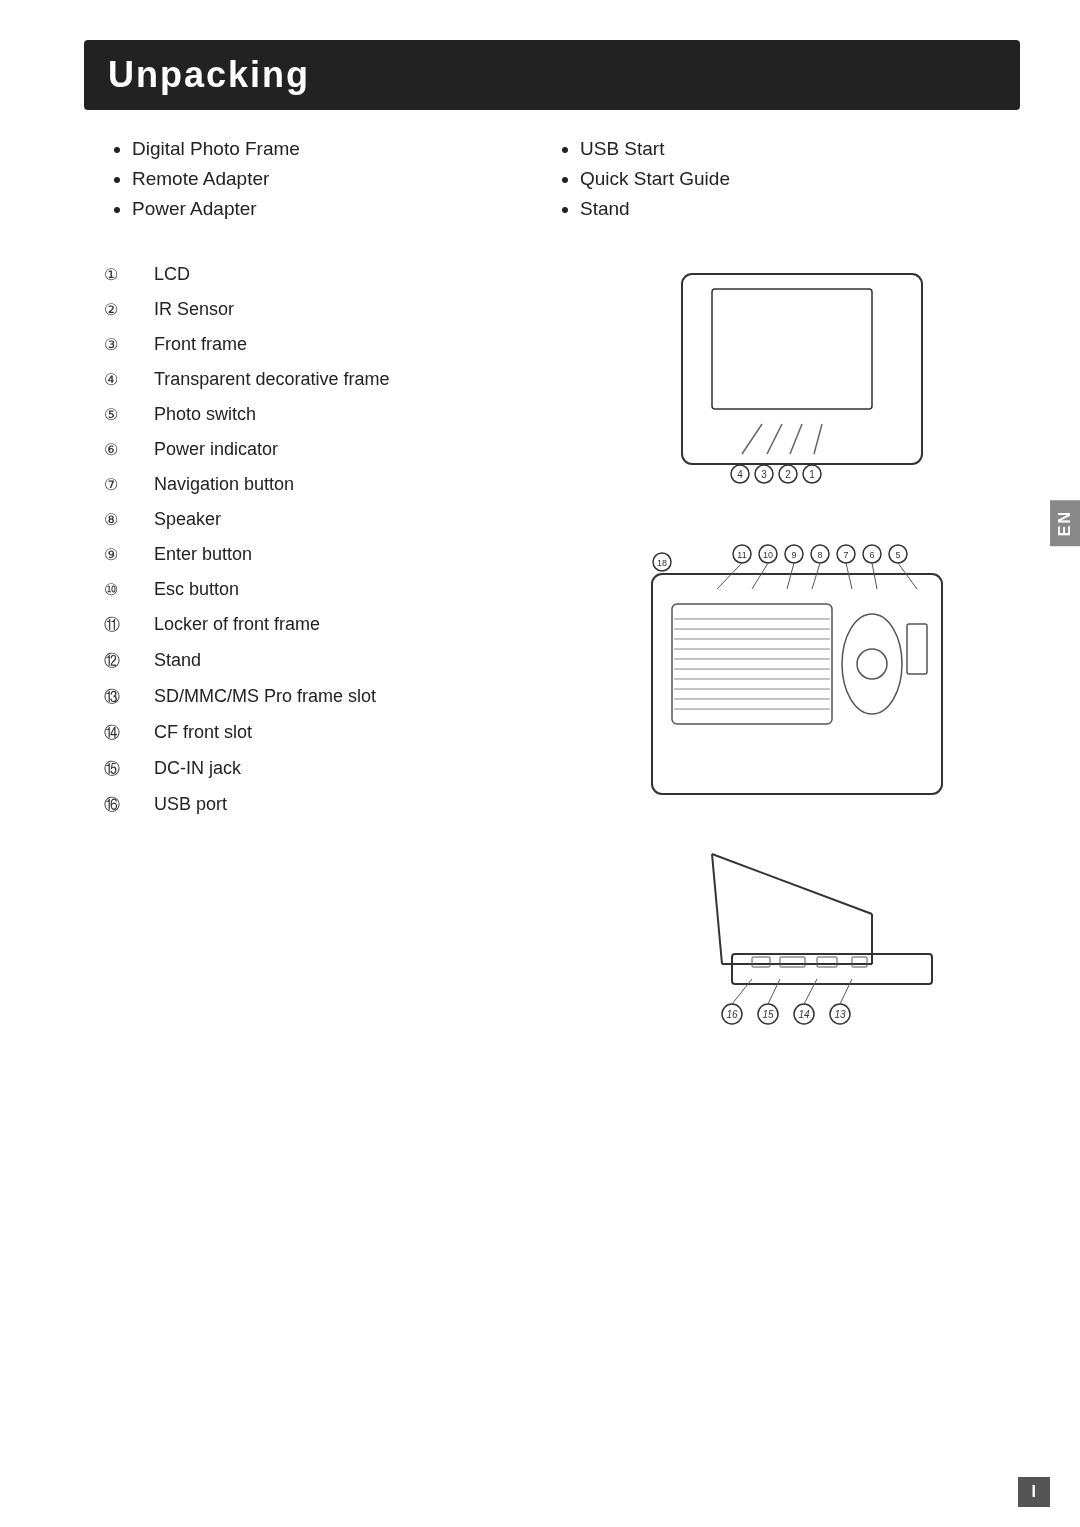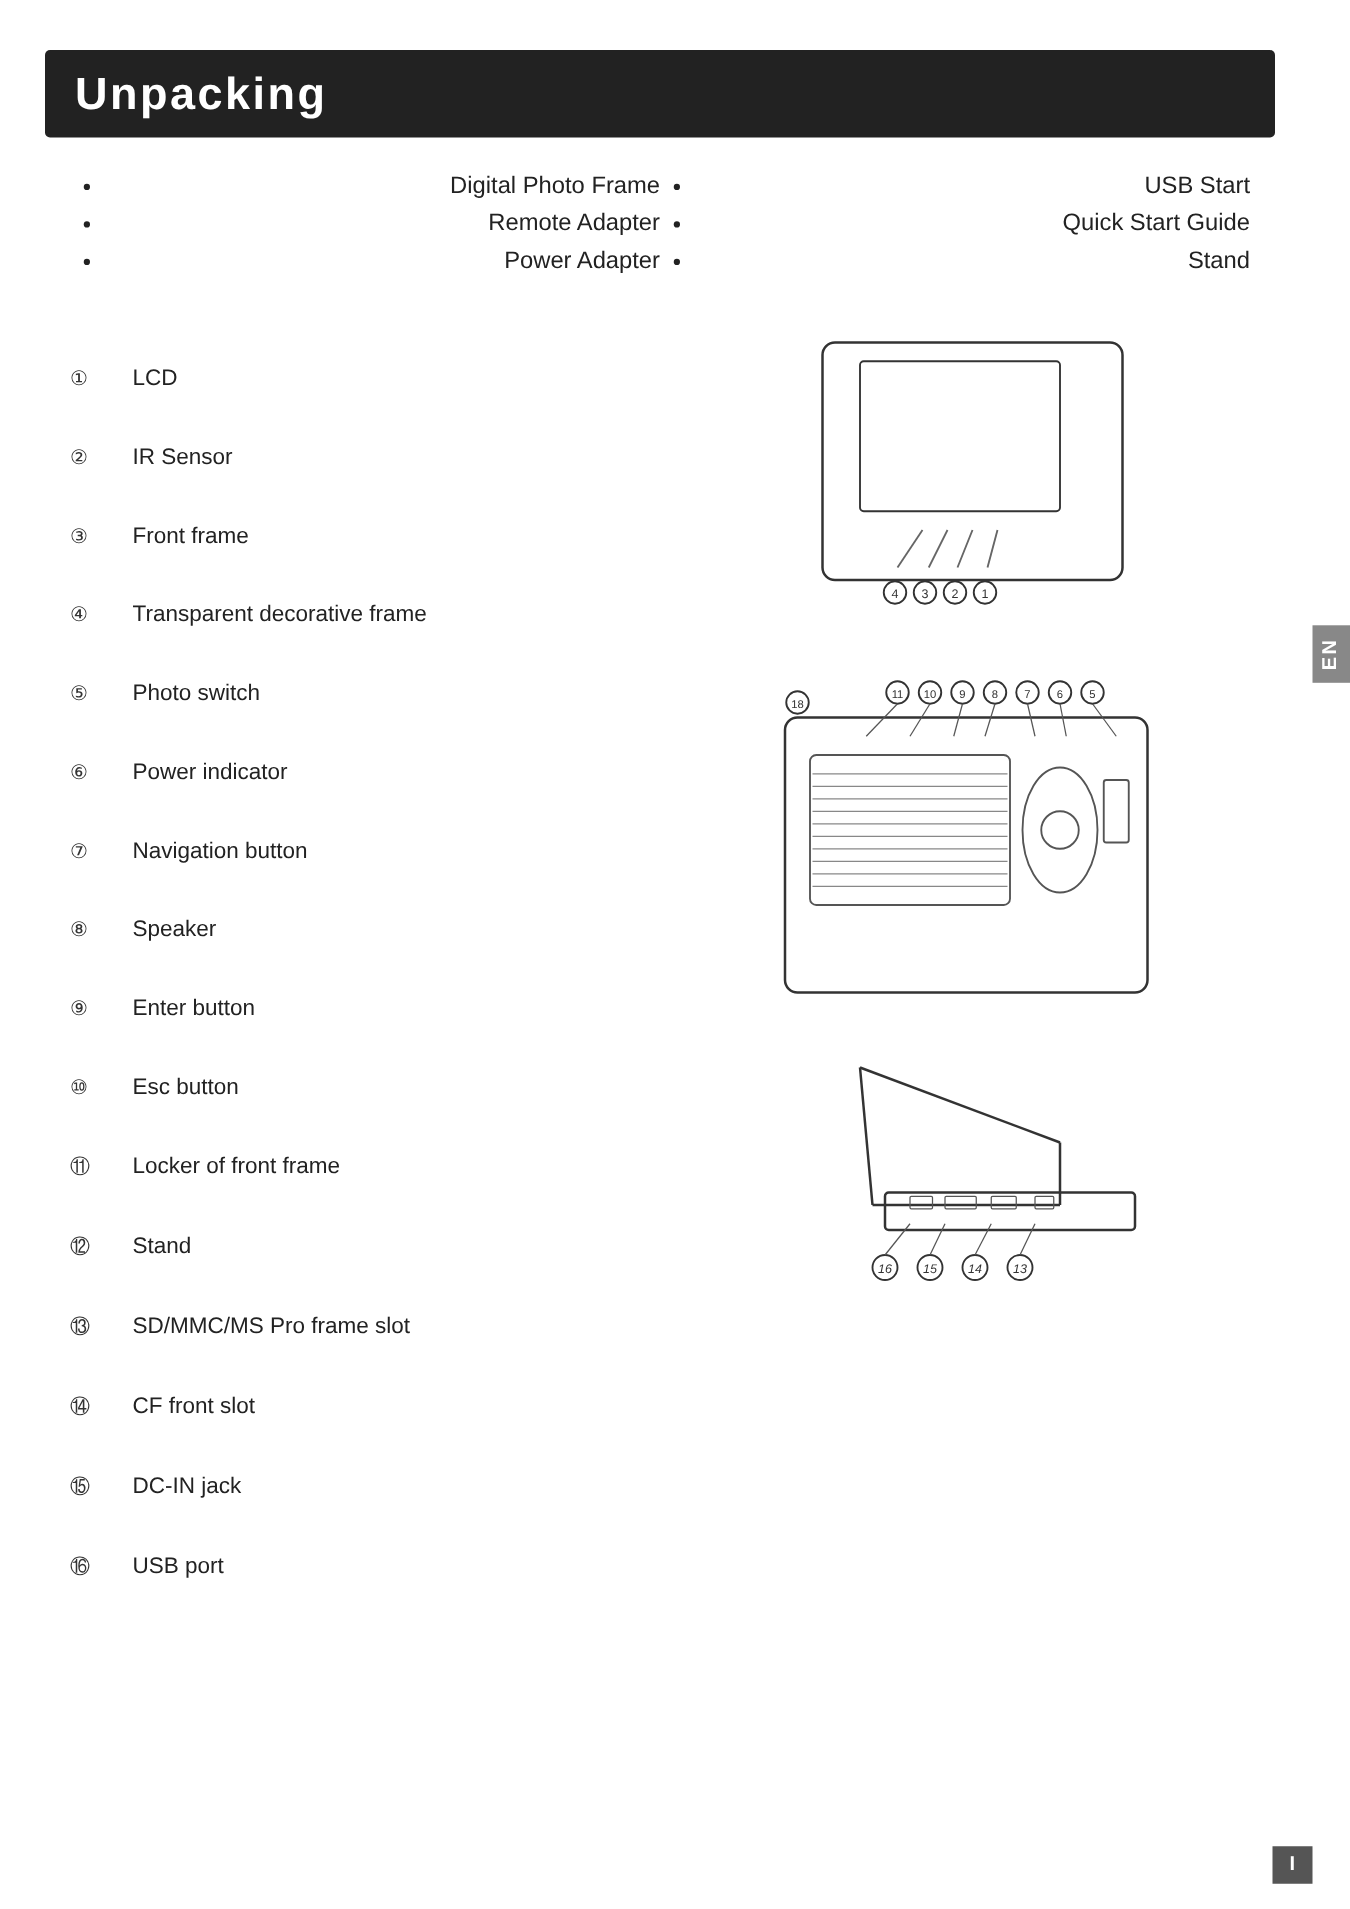--- a/index.html
+++ b/index.html
@@ -10,21 +10,21 @@
       font-family: Arial, sans-serif;
       font-size: 18px;
       color: #222;
       position: relative;
     }
 
     .page-wrapper {
       width: 1080px;
       min-height: 1527px;
       background: #fff;
-      padding: 40px 60px 60px 36px;
+      padding: 40px 60px 60px 84px;
       position: relative;
     }
 
     
     .section-header {
       background: #222;
       color: #fff;
       padding: 14px 24px;
       margin-bottom: 28px;
       border-radius: 4px;
@@ -38,21 +38,20 @@
 
     
     .unpacking-lists {
       display: flex;
       gap: 0;
       margin-bottom: 36px;
       padding: 0 20px;
     }
     .unpacking-col {
       flex: 1;
-      text-align: right;
     }
     .unpacking-col ul {
       list-style: disc;
       padding-left: 28px;
     }
     .unpacking-col ul li {
       font-size: 19px;
       margin-bottom: 8px;
       color: #222;
     }
@@ -84,21 +83,20 @@
       font-size: 16px;
       min-width: 50px;
       color: #333;
       display: inline-flex;
       align-items: center;
     }
 
     .item-label {
       font-size: 18px;
       color: #222;
-      margin-top: 28px;
     }
 
     
     .diagrams-area {
       flex: 1;
       display: flex;
       flex-direction: column;
       align-items: center;
       gap: 30px;
     }

